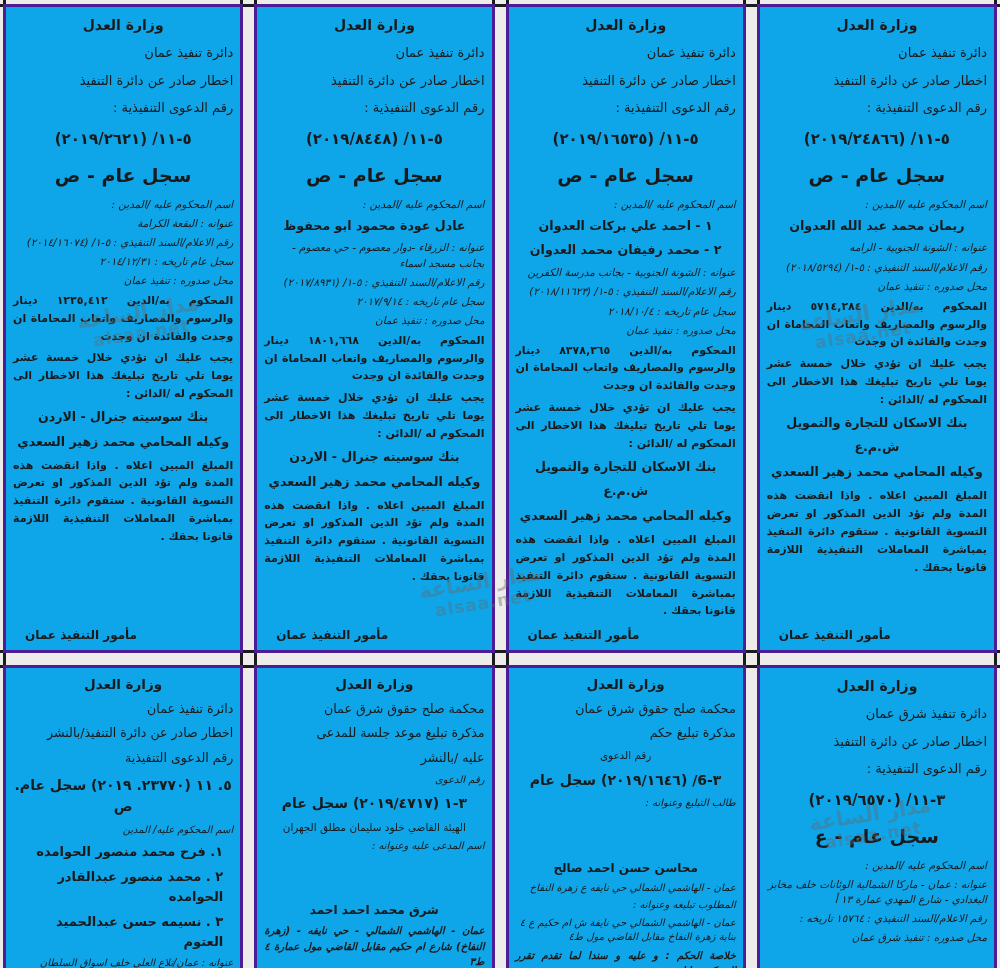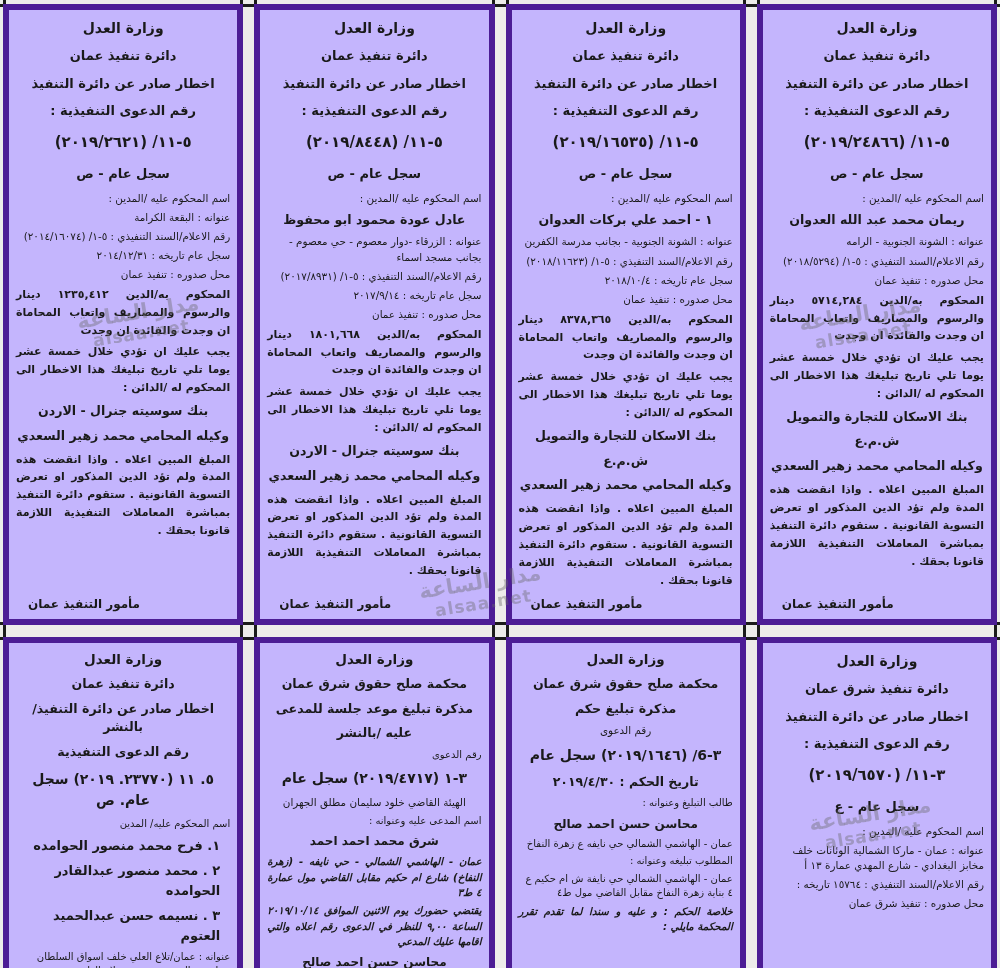--- a/index.html
+++ b/index.html
@@ -21,59 +21,59 @@
     gap:12px 11px;
     box-sizing:border-box;
     width:1000px;height:968px;
     padding:4px 3px;
   }
   .cell{position:relative;height:100%;}
   .box{
     position:relative;
     box-sizing:border-box;
     height:100%;
-    border:6px solid #4c1d95;
-    background:#c4b5fd;
+    border:3px solid #4c1d95;
+    background:#0ea5e9;
     overflow:hidden;
   }
   .content{
     box-sizing:border-box;
     height:100%;
     padding:3px 7px 5px 7px;
     display:flex;
     flex-direction:column;
   }
   
   .tick{position:absolute;background:#1b1b1b;}
   .tick.v{width:3px;height:6px;}
   .tick.h{width:6px;height:3px;}
   .tlv{left:0;top:-6px;} .tlh{left:-6px;top:0;}
   .trv{right:0;top:-6px;} .trh{right:-6px;top:0;}
   .blv{left:0;bottom:-6px;} .blh{left:-6px;bottom:0;}
   .brv{right:0;bottom:-6px;} .brh{right:-6px;bottom:0;}
 
   .l{padding:2px 0;line-height:1.5;}
   .l-h1{font-weight:bold;text-align:center;font-size:14px;padding:5px 0 3px;}
-  .l-h2{font-weight:bold;text-align:center;font-size:13px;padding:4px 0;}
+  .l-h2{font-weight:normal;font-size:13px;padding:4px 0;}
   .l-num{font-weight:bold;text-align:center;font-size:15px;padding:6px 0;}
-  .l-med{font-weight:bold;text-align:center;font-size:13px;padding:5px 0;}
-  .l-lbl{text-align:right;font-size:10.4px;padding:2px 0;line-height:1.45;}
+  .l-med{font-weight:bold;text-align:center;font-size:19px;padding:5px 0;}
+  .l-lbl{text-align:right;font-size:10.4px;padding:2px 0;line-height:1.45;font-style:italic;}
   .l-csm{text-align:center;font-size:10.4px;padding:2px 0;}
   .l-name{font-weight:bold;text-align:center;font-size:12.6px;padding:3px 0;}
   .l-nmr{font-weight:bold;text-align:right;font-size:13px;padding:3px 10px 3px 0;}
   .l-p{font-weight:bold;text-align:justify;text-align-last:right;font-size:11px;line-height:1.62;padding:2px 0;}
   .l-sig{font-weight:bold;text-align:left;font-size:12px;padding:4px 10px 1px 12px;margin-top:auto;}
 
   .dense .l-h1{font-size:13.5px;padding:3px 0 2px;}
   .dense .l-h2{font-size:12.6px;padding:3px 0;}
   .dense .l-num{font-size:14px;padding:4px 0;}
   .dense .l-med{font-size:12.5px;padding:3px 0;}
   .dense .l-p{font-size:10.2px;line-height:1.5;padding:1.5px 0;font-style:italic;}
   .dense .l-lbl{font-size:10px;padding:1.5px 0;}
-  .dense .l-name{font-size:12px;padding:2.5px 0;}
+  .dense .l-name{font-size:12px;padding:2.5px 0;margin-top:44px;}
 
   .wm{
     position:absolute;
     pointer-events:none;
     text-align:center;
     color:rgba(105,105,105,0.40);
     font-weight:bold;
     transform:rotate(-9deg);
     line-height:1.15;
     z-index:5;
@@ -135,20 +135,21 @@
         <div class="box">
           <div class="content">
             <div class="l l-h1">وزارة العدل</div>
             <div class="l l-h2">دائرة تنفيذ عمان</div>
             <div class="l l-h2">اخطار صادر عن دائرة التنفيذ</div>
             <div class="l l-h2">رقم الدعوى التنفيذية :</div>
             <div class="l l-num">٥-١١/ (٢٠١٩/١٦٥٣٥)</div>
             <div class="l l-med">سجل عام - ص</div>
             <div class="l l-lbl">اسم المحكوم عليه /المدين :</div>
             <div class="l l-name">١ - احمد علي بركات العدوان</div>
+            <div class="l l-name">٢ - محمد رفيفان محمد العدوان</div>
             <div class="l l-lbl">عنوانه : الشونة الجنوبية - بجانب مدرسة الكفرين</div>
             <div class="l l-lbl">رقم الاعلام/السند التنفيذي : ٥-١/ (٢٠١٨/١١٦٢٣)</div>
             <div class="l l-lbl">سجل عام تاريخه : ٢٠١٨/١٠/٤</div>
             <div class="l l-lbl">محل صدوره : تنفيذ عمان</div>
             <div class="l l-p">المحكوم به/الدين ٨٣٧٨,٣٦٥ دينار والرسوم والمصاريف واتعاب المحاماة ان وجدت والفائدة ان وجدت</div>
             <div class="l l-p">يجب عليك ان تؤدي خلال خمسة عشر يوما تلي تاريخ تبليغك هذا الاخطار الى المحكوم له /الدائن :</div>
             <div class="l l-name">بنك الاسكان للتجارة والتمويل</div>
             <div class="l l-name">ش.م.ع</div>
             <div class="l l-name">وكيله المحامي محمد زهير السعدي</div>
             <div class="l l-p">المبلغ المبين اعلاه . واذا انقضت هذه المدة ولم تؤد الدين المذكور او تعرض التسوية القانونية . ستقوم دائرة التنفيذ بمباشرة المعاملات التنفيذية اللازمة قانونا بحقك .</div>
@@ -244,21 +245,20 @@
         <div class="tick tlh h"></div>
         <div class="tick trv v"></div>
         <div class="tick trh h"></div>
         <div class="box dense">
           <div class="content">
             <div class="l l-h1">وزارة العدل</div>
             <div class="l l-h2">محكمة صلح حقوق شرق عمان</div>
             <div class="l l-h2">مذكرة تبليغ حكم</div>
             <div class="l l-csm">رقم الدعوى</div>
             <div class="l l-num">٣-6/ (٢٠١٩/١٦٤٦) سجل عام</div>
-            <div class="l l-med">تاريخ الحكم : ٢٠١٩/٤/٣٠</div>
             <div class="l l-lbl">طالب التبليغ وعنوانه :</div>
             <div class="l l-name">محاسن حسن احمد صالح</div>
             <div class="l l-lbl">عمان - الهاشمي الشمالي حي نايفه ع زهرة النفاخ</div>
             <div class="l l-lbl">المطلوب تبليغه وعنوانه :</div>
             <div class="l l-lbl">عمان - الهاشمي الشمالي حي نايفة ش ام حكيم ع ٤ بناية زهرة النفاخ مقابل القاضي مول ط٤</div>
             <div class="l l-p">خلاصة الحكم : و عليه و سندا لما تقدم تقرر المحكمة مايلي :</div>
           </div>
         </div>
       </div>
       <div class="cell">

